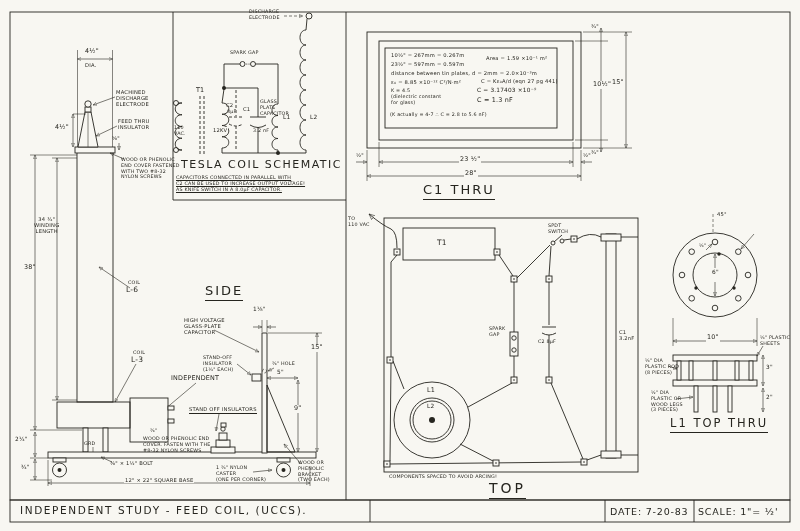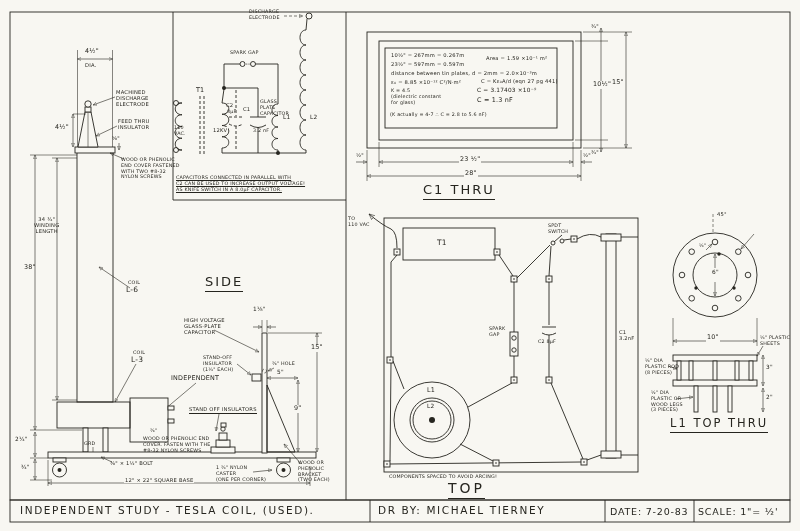--- a/index.html
+++ b/index.html
@@ -347,38 +347,39 @@
 <div class="L s6 bg" style="left:310px;top:344px">15"</div>
 <div class="L s55 bg" style="left:276px;top:369px">5"</div>
 <div class="L s6 bg" style="left:293px;top:405px">9"</div>
 <div class="L s45" style="left:216px;top:465px">1 ¾" NYLON
 CASTER
 (ONE PER CORNER)</div>
 <div class="L s45" style="left:298px;top:460px">WOOD OR
 PHENOLIC
 BRACKET
 (TWO EACH)</div>
-<div class="L t13 ul" style="left:205px;top:274px">SIDE</div>
+<div class="L t13 ul" style="left:205px;top:283px">SIDE</div>
 
 <div class="L s45" style="left:249px;top:9px">DISCHARGE
 ELECTRODE</div>
 <div class="L s45" style="left:230px;top:50px">SPARK GAP</div>
 <div class="L s6" style="left:196px;top:87px">T1</div>
 <div class="L s45" style="left:174px;top:125px">110
 VAC.</div>
 <div class="L s5 bg" style="left:212px;top:127px">12KV</div>
 <div class="L s5" style="left:226px;top:102px">C2</div>
 <div class="L s45" style="left:227px;top:109px">8μF</div>
 <div class="L s5" style="left:243px;top:106px">C1</div>
 <div class="L s45" style="left:260px;top:99px">GLASS
 PLATE
 CAPACITOR</div>
 <div class="L s45" style="left:253px;top:128px">3.2 nF</div>
 <div class="L s55" style="left:283px;top:114px">L1</div>
 <div class="L s55" style="left:310px;top:114px">L2</div>
+<div class="L t11" style="left:181px;top:158px">TESLA COIL SCHEMATIC</div>
 <div class="L s45 un" style="left:176px;top:175px">CAPACITORS CONNECTED IN PARALLEL WITH
 C2 CAN BE USED TO INCREASE OUTPUT VOLTAGE!
 AS KNIFE SWITCH IN A 8.0μF CAPACITOR.</div>
 
 <div class="L s5" style="left:391px;top:52px">10½" = 267mm = 0.267m</div>
 <div class="L s5" style="left:486px;top:55px">Area = 1.59 ×10⁻¹ m²</div>
 <div class="L s5" style="left:391px;top:61px">23½" = 597mm = 0.597m</div>
 <div class="L s5" style="left:391px;top:70px">distance between tin plates, d = 2mm = 2.0×10⁻³m</div>
 <div class="L s5" style="left:391px;top:79px">ε₀ = 8.85 ×10⁻¹² C²/N·m²</div>
 <div class="L s5" style="left:481px;top:78px">C = Kε₀A/d   (eqn 27 pg 441)</div>
@@ -404,37 +405,36 @@
 <div class="L s45" style="left:548px;top:223px">SPDT
 SWITCH</div>
 <div class="L s45" style="left:489px;top:326px">SPARK
 GAP</div>
 <div class="L s45" style="left:538px;top:339px">C2  8μF</div>
 <div class="L s5" style="left:619px;top:329px">C1
 3.2nF</div>
 <div class="L s6" style="left:427px;top:387px">L1</div>
 <div class="L s55 bg" style="left:426px;top:403px">L2</div>
 <div class="L s45" style="left:389px;top:474px">COMPONENTS  SPACED  TO  AVOID  ARCING!</div>
-<div class="L t14 ul" style="left:448px;top:480px">TOP</div>
+<div class="L t14 ul" style="left:489px;top:480px">TOP</div>
 
 <div class="L s5" style="left:717px;top:211px">45°</div>
 <div class="L s45" style="left:699px;top:243px">¼"</div>
 <div class="L s55 bg" style="left:711px;top:269px">6"</div>
 <div class="L s6 bg" style="left:706px;top:334px">10"</div>
 <div class="L s45" style="left:760px;top:335px">¼" PLASTIC
 SHEETS</div>
 <div class="L s55" style="left:766px;top:364px">3"</div>
 <div class="L s55" style="left:766px;top:394px">2"</div>
 <div class="L s45" style="left:645px;top:358px">¼" DIA
 PLASTIC ROD
 (8 PIECES)</div>
 <div class="L s45" style="left:651px;top:390px">½" DIA
 PLASTIC OR
 WOOD LEGS
 (3 PIECES)</div>
 <div class="L t12 ul" style="left:670px;top:417px">L1 TOP THRU</div>
 
-<div class="L s11" style="left:20px;top:504px">INDEPENDENT STUDY - TESLA COIL, (USED).</div>
-<div class="L s11" style="left:378px;top:504px">DR BY:  MICHAEL TIERNEY</div>
+<div class="L s11" style="left:20px;top:504px">INDEPENDENT STUDY - FEED COIL, (UCCS).</div>
 <div class="L s10" style="left:610px;top:506px">DATE: 7-20-83</div>
 <div class="L s10" style="left:698px;top:506px">SCALE: 1"= ½'</div>
 
 </div>
 
 </body></html>

